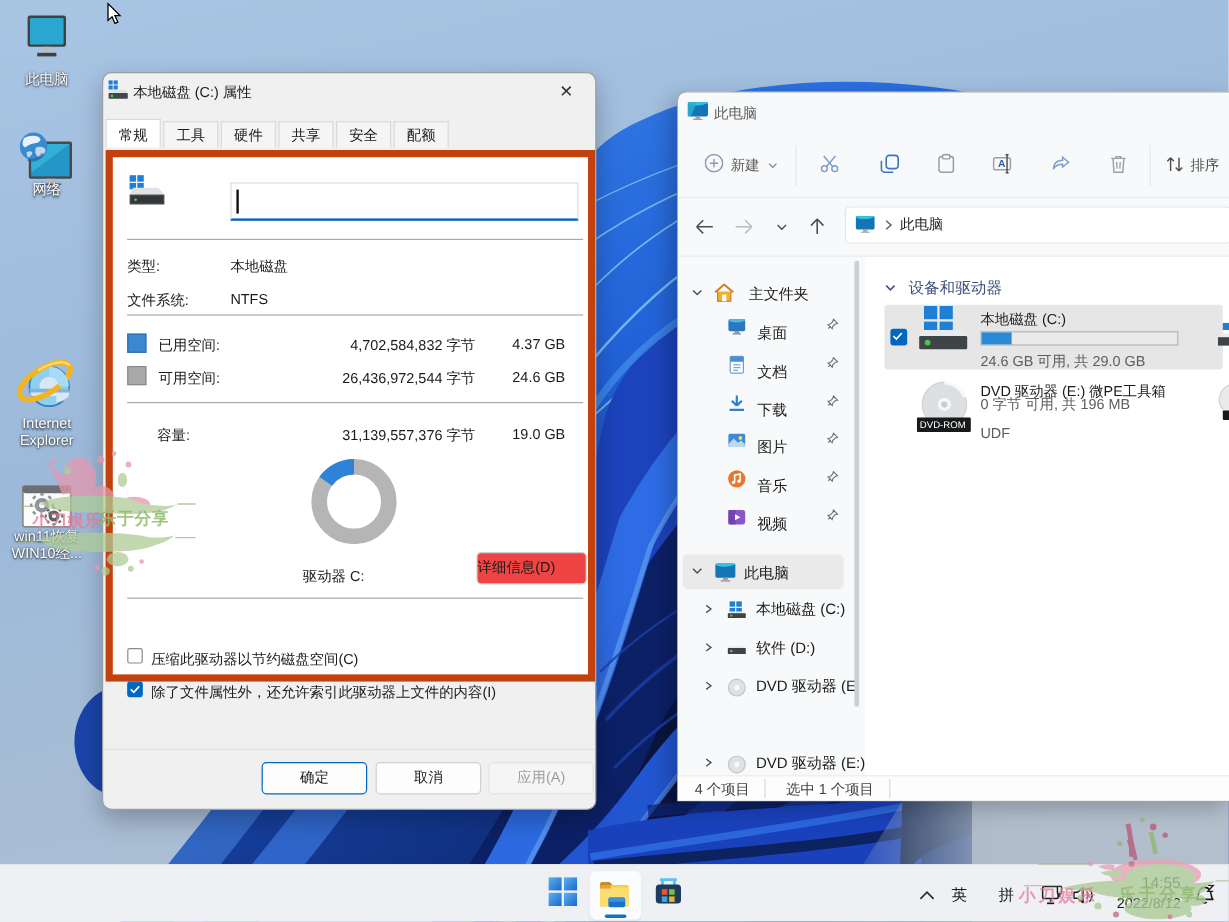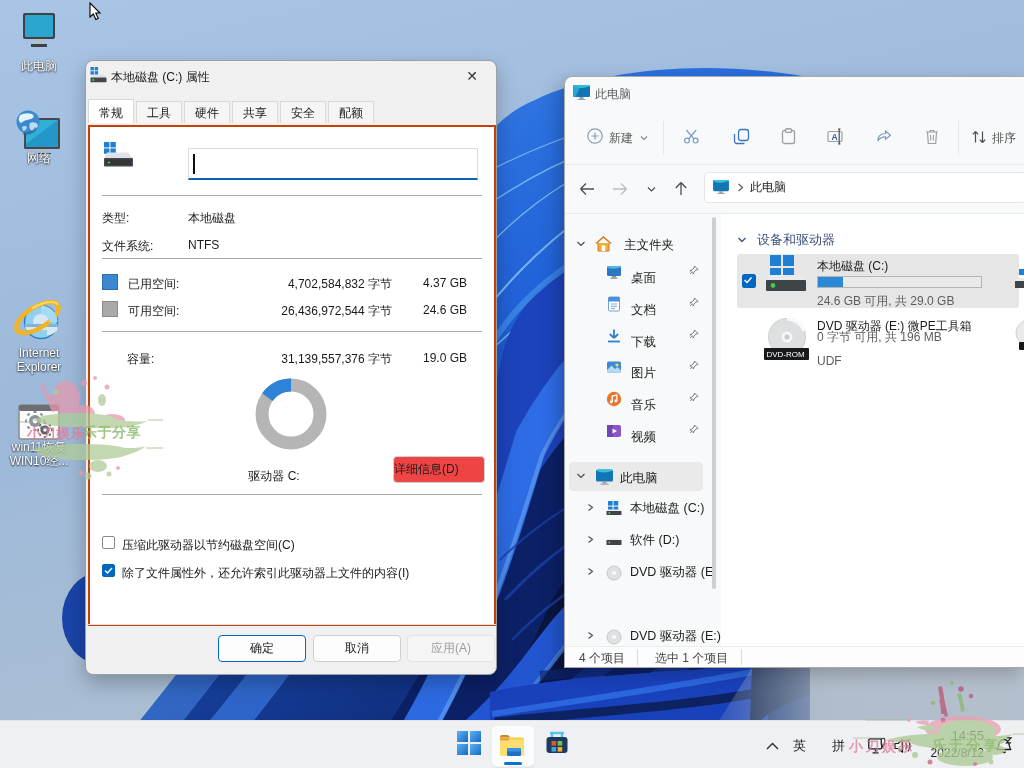--- a/index.html
+++ b/index.html
@@ -10,21 +10,21 @@
 .dicon { position:absolute; width:76px; text-align:center; color:#fff; font-size:12px; }
 .dicon .lbl { text-shadow:0 1px 2px rgba(0,0,0,.75), 0 0 2px rgba(0,0,0,.5); line-height:14px; }
 
 #dlg { position:absolute; left:85px; top:60px; width:412px; height:615px; background:#f0f0f0; border:1px solid #9a9fa5; border-radius:8px; box-shadow:0 8px 20px rgba(0,0,0,.25); font-size:12px; color:#1a1a1a; }
 #dlg .titlebar { position:absolute; left:0; top:0; right:0; height:30px; }
 #dlg .title { position:absolute; left:25px; top:8px; font-size:12px; }
 #dlg .close { position:absolute; right:8px; top:3px; width:32px; height:24px; text-align:center; line-height:24px; font-size:14px; color:#333; }
 .tabs { position:absolute; left:2px; top:40px; height:22px; display:flex; }
 .tab { padding:3px 10px; border:1px solid #d9d9d9; border-bottom:none; background:#f5f5f5; margin-right:2px; font-size:12px; height:22px; }
 .tab.sel { background:#fff; height:24px; margin-top:-2px; padding-top:5px; border-color:#d9d9d9; position:relative; z-index:3; }
-.page { position:absolute; left:2px; top:64px; width:408px; height:501px; background:#fff; border:2px solid #c2410c; }
+.page { position:absolute; left:2px; top:64px; width:408px; height:443px; background:#fff; border:6px solid #c2410c; }
 .btnrow { position:absolute; left:0; right:0; bottom:0; height:50px; border-top:1px solid #e0e0e0; }
 .wbtn { position:absolute; top:10px; width:88px; height:27px; background:#fdfdfd; border:1px solid #d0d0d0; border-radius:4px; text-align:center; line-height:25px; font-size:12px; }
 
 #exp { position:absolute; left:564px; top:76px; width:462px; height:592px; background:#f8f9fa; border:1px solid #a8a8a8; border-right:none; border-radius:8px 0 0 0; box-shadow:-6px 6px 18px rgba(0,0,0,.22); font-size:12px; color:#1b1b1b; overflow:hidden; }
 .sbrow { position:absolute; left:0; width:140px; height:30px; }
 .sbrow span { position:absolute; top:7px; font-size:12.5px; }
 .pin { position:absolute; left:124px; }
 .trow { position:absolute; left:0; width:150px; height:30px; }
 .trow .tch { position:absolute; left:21px; top:10px; }
 .trow .tic { position:absolute; left:41px; top:8px; }

